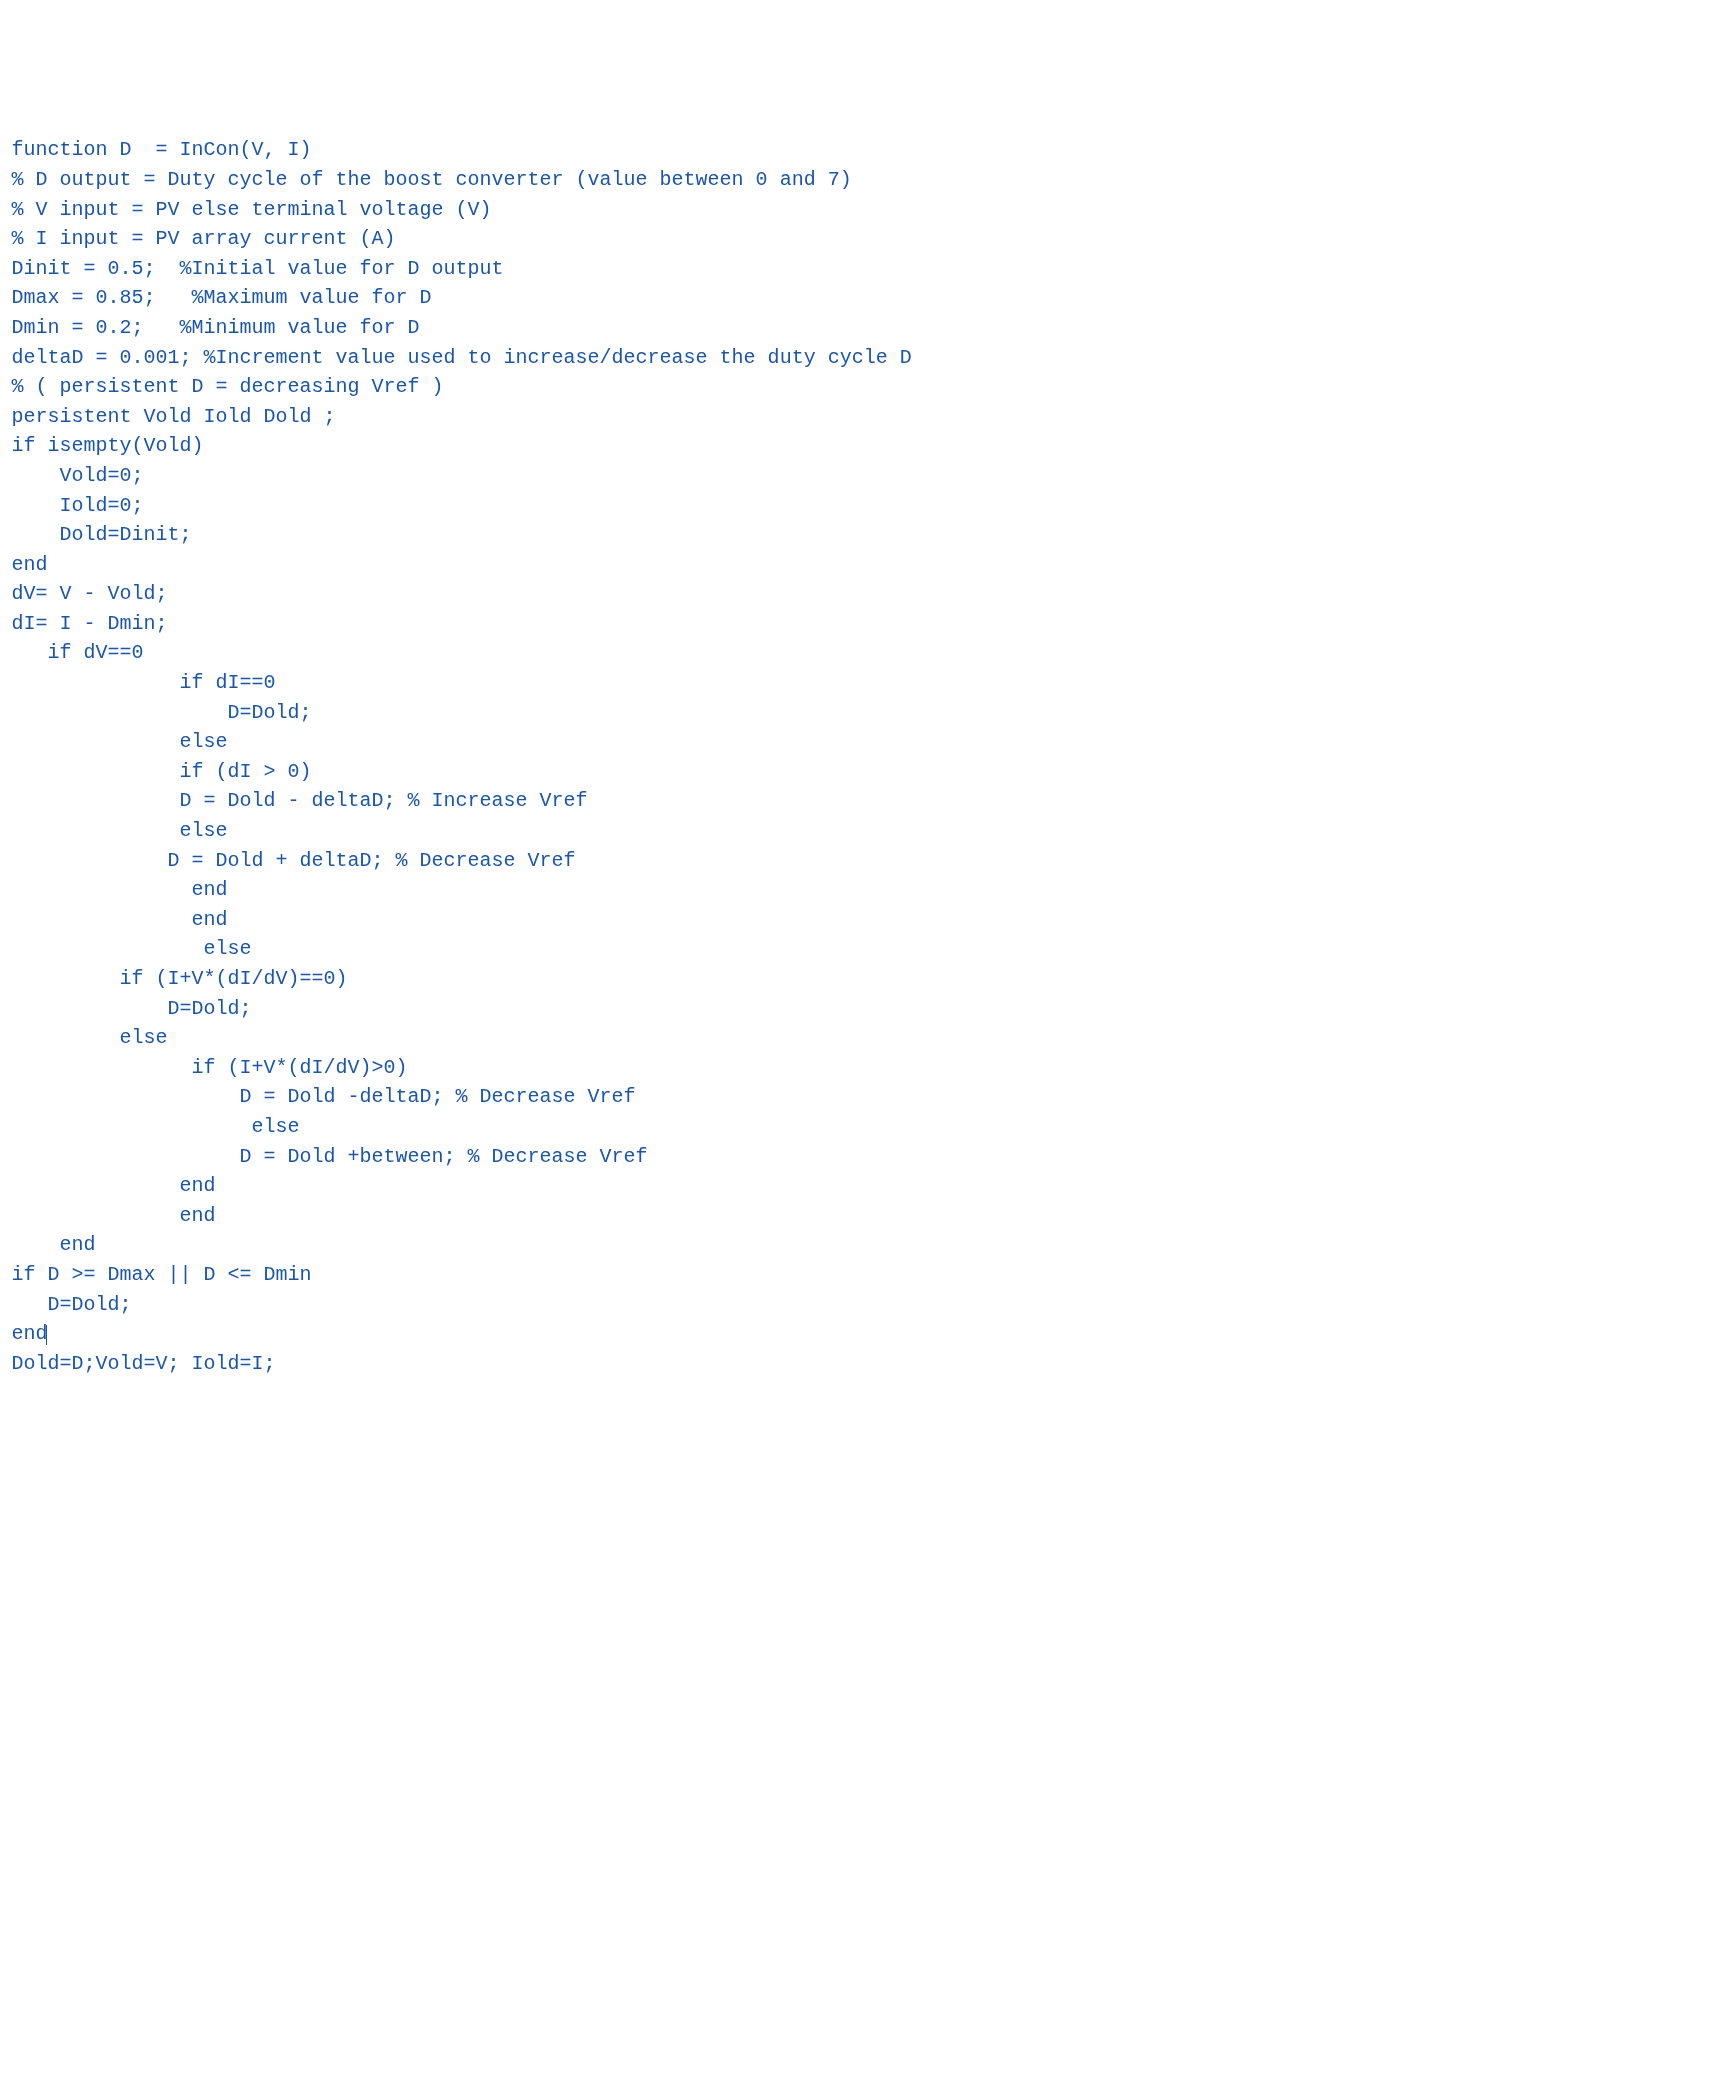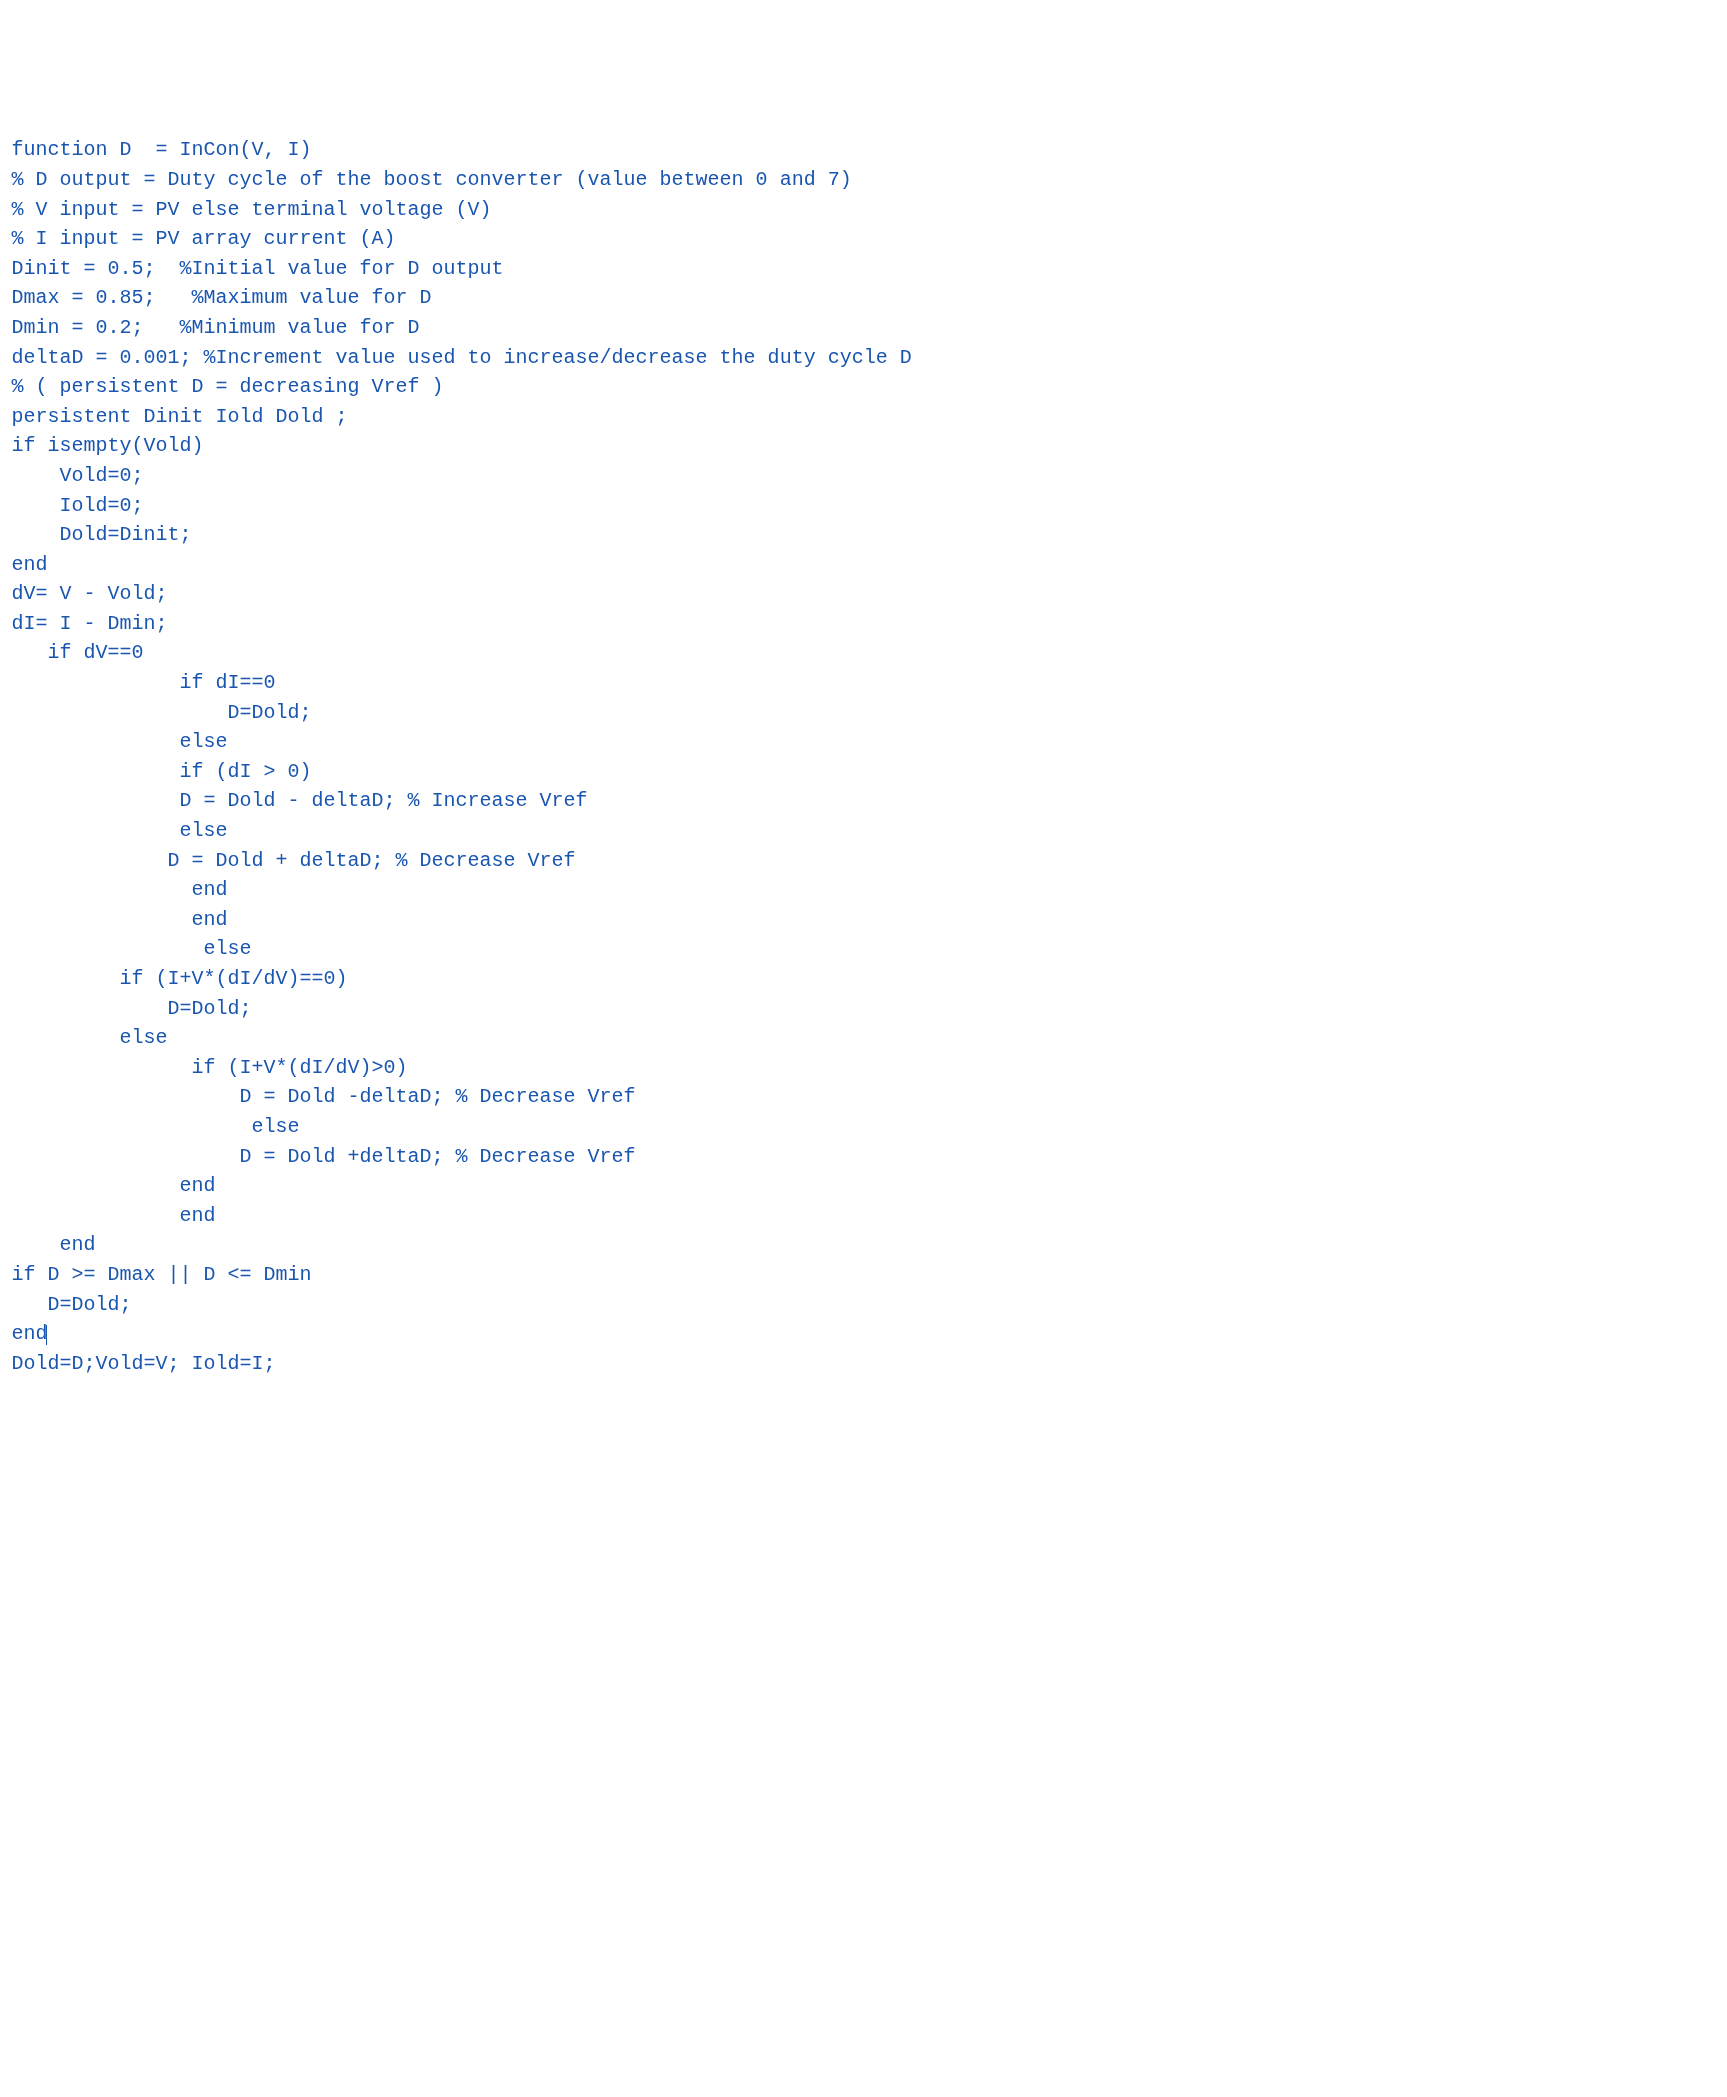--- a/index.html
+++ b/index.html
@@ -32,21 +32,21 @@
 
 <div class="code-block"><span>function D  = InCon(V, I)</span>
 <span>% D output = Duty cycle of the boost converter (value between 0 and 7)</span>
 <span>% V input = PV else terminal voltage (V)</span>
 <span>% I input = PV array current (A)</span>
 <span>Dinit = 0.5;  %Initial value for D output</span>
 <span>Dmax = 0.85;   %Maximum value for D</span>
 <span>Dmin = 0.2;   %Minimum value for D</span>
 <span>deltaD = 0.001; %Increment value used to increase/decrease the duty cycle D</span>
 <span>% ( persistent D = decreasing Vref )</span>
-<span>persistent Dinit Iold Dold ;</span>
+<span>persistent Vold Iold Dold ;</span>
 <span>if isempty(Vold)</span>
 <span>    Vold=0;</span>
 <span>    Iold=0;</span>
 <span>    Dold=Dinit;</span>
 <span>end</span>
 <span>dV= V - Vold;</span>
 <span>dI= I - Dmin;</span>
 <span>   if dV==0</span>
 <span>              if dI==0</span>
 <span>                  D=Dold;</span>
@@ -57,21 +57,21 @@
 <span>             D = Dold + deltaD; % Decrease Vref</span>
 <span>               end</span>
 <span>               end</span>
 <span>                else</span>
 <span>         if (I+V*(dI/dV)==0)</span>
 <span>             D=Dold;</span>
 <span>         else</span>
 <span>               if (I+V*(dI/dV)&gt;0)</span>
 <span>                   D = Dold -deltaD; % Decrease Vref</span>
 <span>                    else</span>
-<span>                   D = Dold +deltaD; % Decrease Vref</span>
+<span>                   D = Dold +between; % Decrease Vref</span>
 <span>              end</span>
 <span>              end</span>
 <span>    end</span>
 <span>if D &gt;= Dmax || D &lt;= Dmin</span>
 <span>   D=Dold;</span>
 <span>end</span><span class="cursor"></span>
 <span>Dold=D;Vold=V; Iold=I;</span></div>
 
 
 

